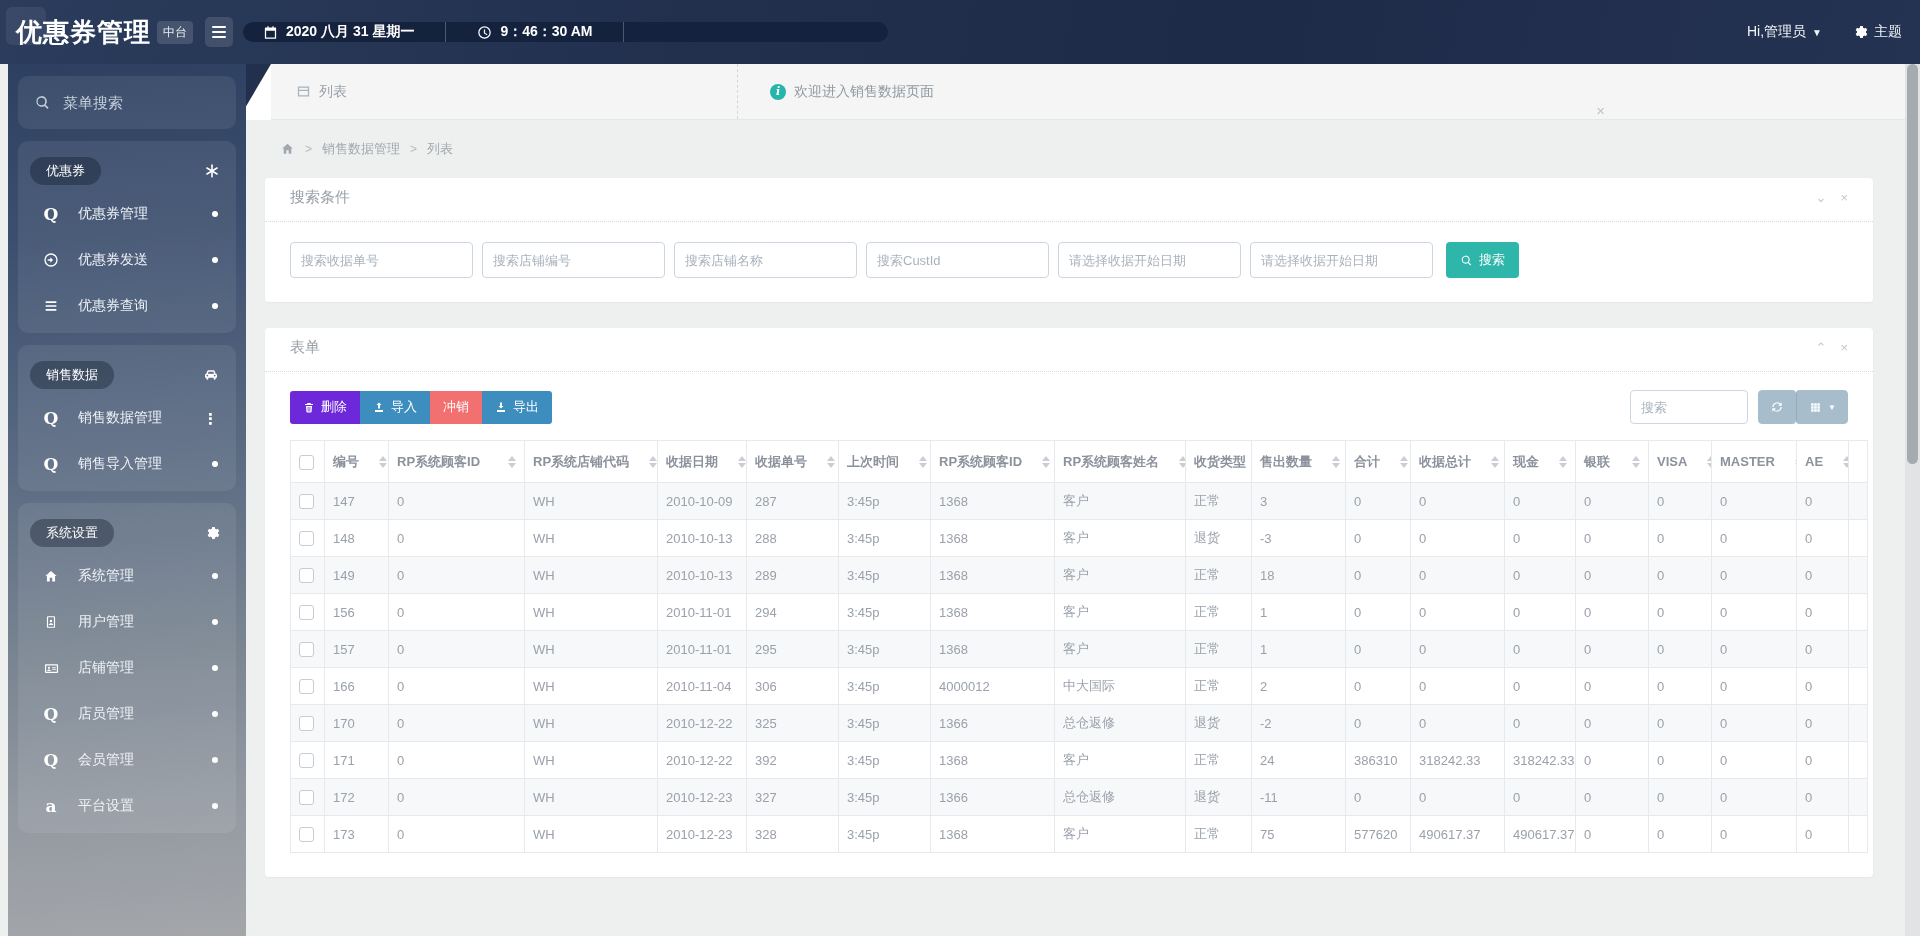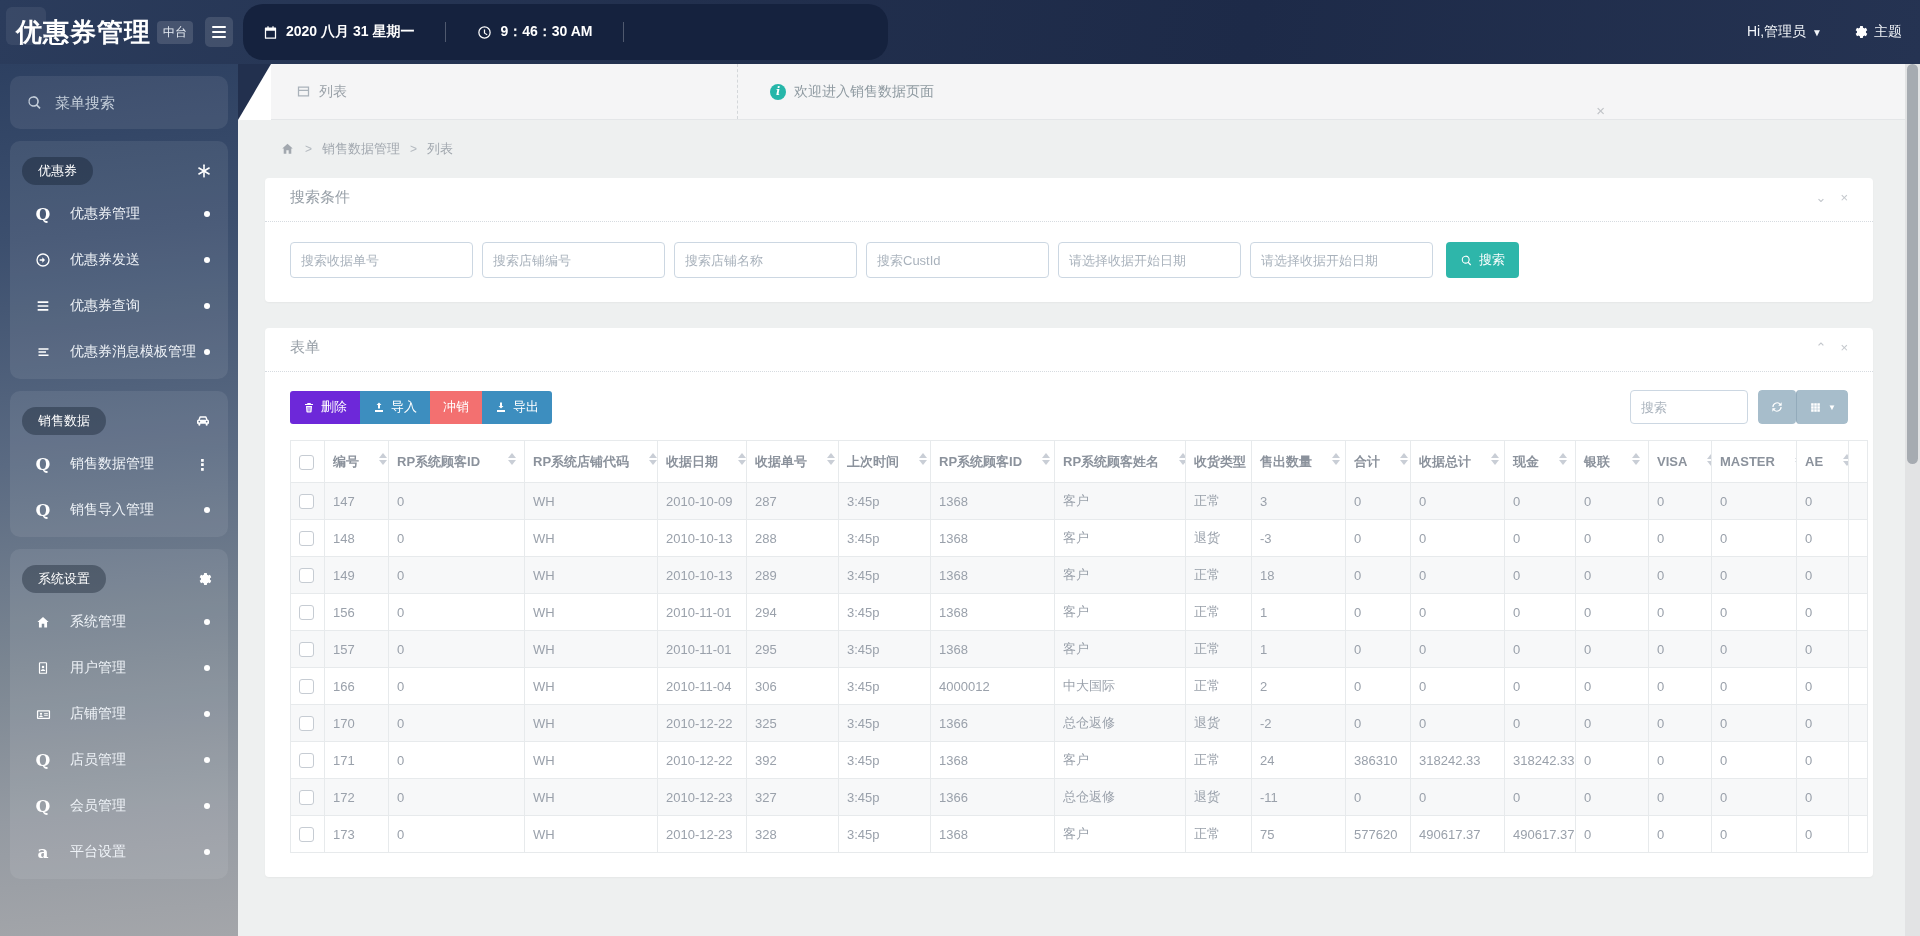--- a/index.html
+++ b/index.html
@@ -14,30 +14,30 @@
     display:flex; align-items:center; z-index:30; color:#fff; }
   .logo-ghost { position:absolute; left:6px; top:7px; width:40px; height:38px;
     background:rgba(255,255,255,0.07); border-radius:6px; }
   .app-title { font-size:26px; font-weight:bold; letter-spacing:1px; margin-left:16px; white-space:nowrap; }
   .app-badge { font-size:12px; background:rgba(255,255,255,0.14); border-radius:4px;
     padding:3px 6px; margin-left:6px; color:#e7ecf3;font-family:Liberation Mono, monospace; }
   .burger { width:28px; height:30px; margin-left:12px; background:rgba(255,255,255,0.12);
     border-radius:5px; display:flex; flex-direction:column; justify-content:center; gap:3px;
     align-items:center; cursor:pointer; }
   .burger i { width:14px; height:2px; background:#fff; border-radius:1px; }
-  .time-pill { height:56px; width:645px; margin-left:10px; background:#15223e;
+  .time-pill { height:20px; width:645px; margin-left:10px; background:#15223e;
     border-radius:20px; display:flex; align-items:center; padding:0 20px; gap:23px; }
   .time-pill .seg { display:flex; align-items:center; gap:8px; font-size:14px; font-weight:bold; }
   .pill-div { width:1px; height:20px; background:rgba(255,255,255,0.25); margin:0 8px; }
   .hdr-right { margin-left:auto; display:flex; align-items:center; gap:30px; padding-right:18px; font-size:14px; }
   .hdr-user, .hdr-theme { display:flex; align-items:center; gap:6px; cursor:pointer; color:#f2f5f9; }
   .caret-down { font-size:10px; }
 
   
-  .sidebar { position:absolute; top:64px; left:0; width:238px; height:872px;
+  .sidebar { position:absolute; top:64px; left:8px; width:238px; height:872px;
     background:linear-gradient(175deg,#2d4061 0%,#3c4f6e 20%,#5a6a82 45%,#7b8692 68%,#949aa2 85%,#a4a6aa 100%);
     z-index:20; }
   .side-panel { margin:12px 10px; background:rgba(255,255,255,0.08); border-radius:10px; padding:4px 0; }
   .menu-search { display:flex; align-items:center; gap:12px; padding:18px 16px; color:#c3cdd9; }
   .menu-search input { background:transparent; border:none; outline:none; color:#dbe3ec;
     font-size:15px; width:140px; font-family:inherit; }
   .menu-search input::placeholder { color:#c3cdd9; }
   .sec-head { display:flex; align-items:center; justify-content:space-between; padding:12px 16px 6px 12px; }
   .sec-badge { background:rgba(10,20,35,0.35); color:#fff; font-size:13px; padding:5px 16px; border-radius:14px; }
   .sec-ic { color:#fff; }
@@ -103,21 +103,21 @@
   .tbl-search::placeholder { color:#a9b2bc; }
   .btn-muted { background:#a7bdcb; height:34px; padding:0 12px; }
   .btn-muted + .btn-muted { border-left:1px solid #93abbb; }
   .grp { display:flex; border-radius:4px; overflow:hidden; }
 
   table { border-collapse:collapse; table-layout:fixed; width:1578px; margin-top:16px; }
   th, td { border:1px solid #e7eaec; font-size:13px; text-align:left; padding:0 8px; overflow:hidden; white-space:nowrap; }
   th { height:42px; color:#8b929c; font-weight:bold; cursor:pointer; }
   td { height:37px; color:#9aa1ab; }
   tr.striped td { background:#f7f8f9; }
-  .th-inner { display:flex; justify-content:space-between; gap:20px; }
+  .th-inner { display:flex; align-items:center; justify-content:space-between; gap:20px; }
   .sort { display:inline-flex; flex-direction:column; gap:2px; }
   .sort i { width:0; height:0; border-left:4px solid transparent; border-right:4px solid transparent; display:block; }
   .sort .up { border-bottom:5px solid #c9ced6; }
   .sort .dn { border-top:5px solid #c9ced6; }
   input[type=checkbox] { appearance:none; width:15px; height:15px; border:1px solid #c6ccd3;
     border-radius:3px; background:#fff; cursor:pointer; vertical-align:middle; }
 
   
   .scrollbar { position:absolute; right:0; top:64px; width:15px; height:872px; background:#e2e3e4; z-index:40; }
   .scrollbar .thumb { position:absolute; top:0; left:2px; width:11px; height:400px; background:#a6abb1; border-radius:6px; }
@@ -217,31 +217,20 @@
           <span class="side-ic">
             <svg width="16" height="16" viewBox="0 0 24 24" fill="#fff">
               <path d="M4 5h16v2.6H4zM4 10.7h16v2.6H4zM4 16.4h16V19H4z"></path>
             </svg>
           </span>
           <span class="side-label">优惠券查询</span>
           <span class="side-right">
             <span class="dot"></span>
           </span>
         </div>
-        <div class="side-item">
-          <span class="side-ic">
-            <svg width="15" height="15" viewBox="0 0 24 24" fill="#fff">
-              <path d="M4 5h16v2.4H4zM4 10h12v2.4H4zM4 15h16v2.4H4z"></path>
-            </svg>
-          </span>
-          <span class="side-label">优惠券消息模板管理</span>
-          <span class="side-right">
-            <span class="dot"></span>
-          </span>
-        </div>
       </div>
       <div class="side-panel">
         <div class="sec-head">
           <span class="sec-badge">销售数据</span>
           <span class="sec-ic">
             <svg width="18" height="16" viewBox="0 0 24 24" fill="#fff">
               <path d="M5 10l1.7-4.2c.2-.5.7-.8 1.2-.8h8.2c.5 0 1 .3 1.2.8L19 10c1.1 0 2 .9 2 2v4h-2v1.5a1.5 1.5 0 01-3 0V16H8v1.5a1.5 1.5 0 01-3 0V16H3v-4c0-1.1.9-2 2-2zm2.2 0h9.6l-1.2-3H8.4L7.2 10zM6.5 14.2a1.3 1.3 0 100-2.6 1.3 1.3 0 000 2.6zm11 0a1.3 1.3 0 100-2.6 1.3 1.3 0 000 2.6z"></path>
             </svg>
           </span>
         </div>

